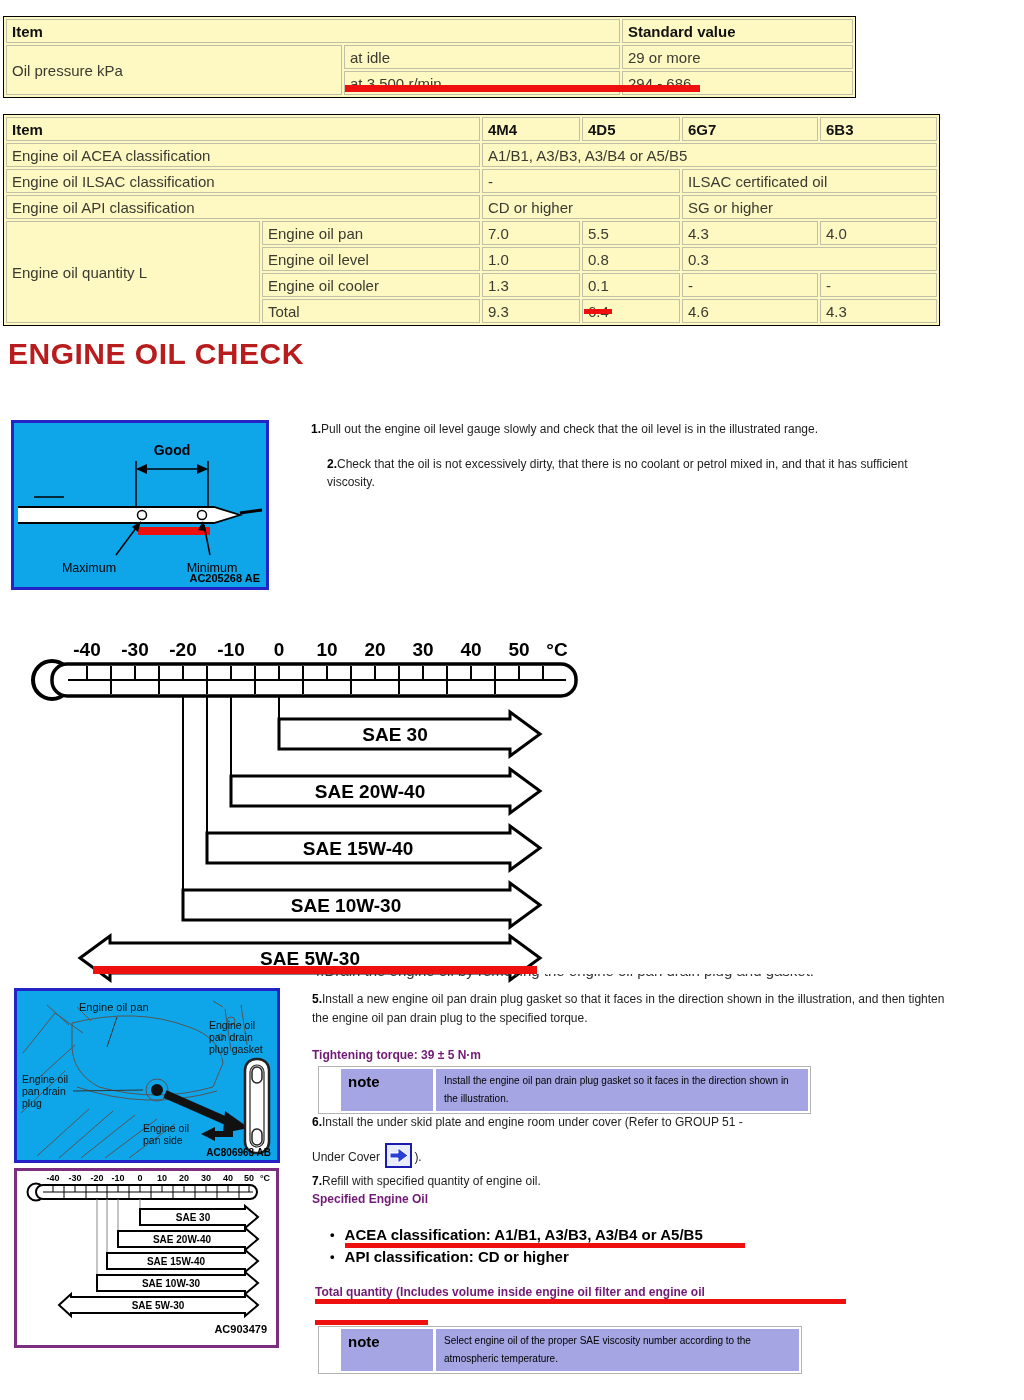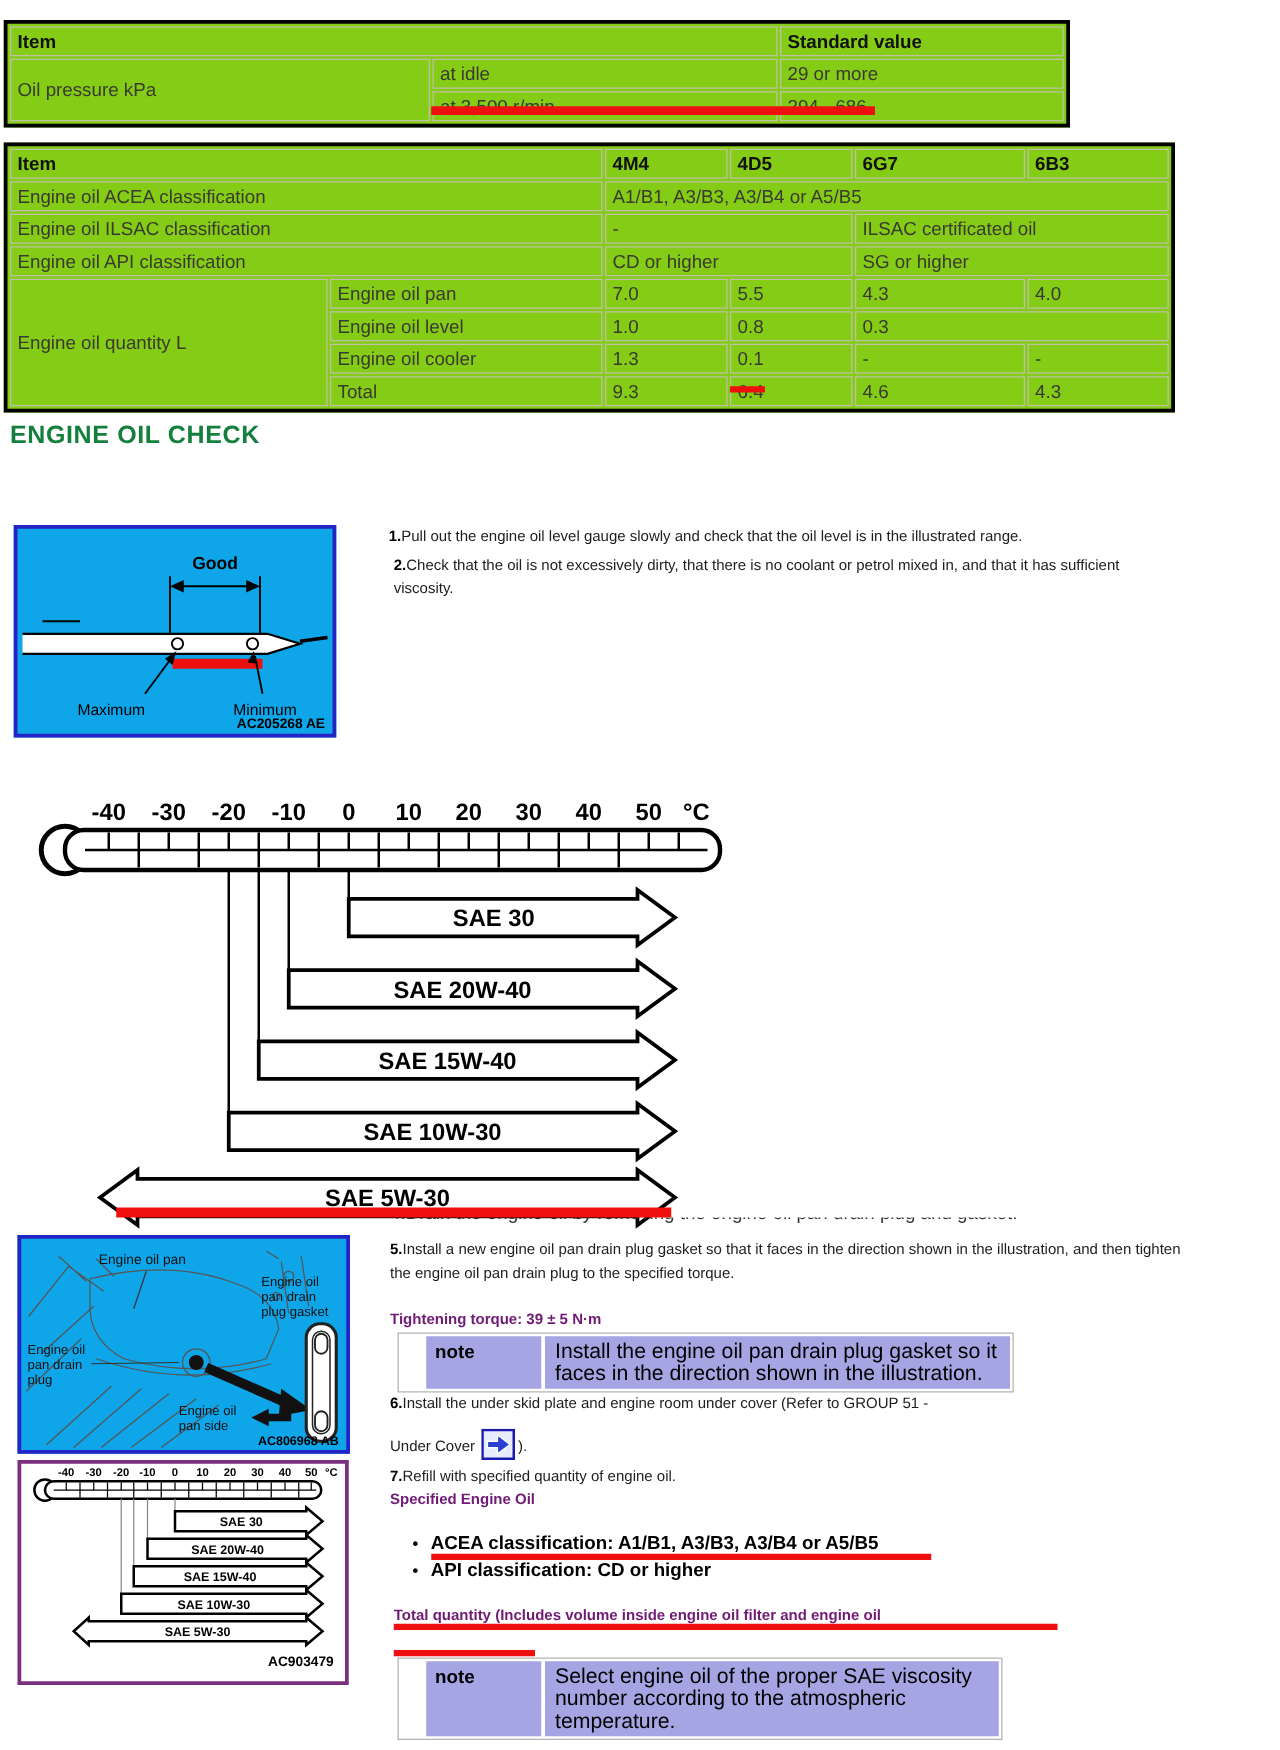--- a/index.html
+++ b/index.html
@@ -1,35 +1,35 @@
 <!DOCTYPE html>
 <html><head>
 <meta charset="utf-8">
 <style>
   html,body{margin:0;padding:0;background:#fff;}
   .canvas{position:relative;width:1024px;height:1400px;background:#fff;overflow:hidden;
           font-family:"Liberation Sans","DejaVu Sans",sans-serif;color:#222;}
   .abs{position:absolute;}
   
   table.dt{position:absolute;border-collapse:separate;border-spacing:2px;table-layout:fixed;
-           border:3px solid #000000;background:#84cc16;}
+           border:1px solid #000000;background:#fef9c3;}
   table.dt th, table.dt td{border:1px solid #c0c0a8;padding:1px 5px;height:20px;
            font-size:15px;text-align:left;vertical-align:middle;color:#3a3a30;
            overflow:hidden;white-space:nowrap;}
   table.dt th{font-weight:bold;color:#111;}
   
-  .h1{position:absolute;font-size:20px;font-weight:bold;color:#15803d;letter-spacing:.5px;}
+  .h1{position:absolute;font-size:30px;font-weight:bold;color:#b91c1c;letter-spacing:.5px;}
   
   .txt{position:absolute;font-size:12px;line-height:18.5px;color:#1d1d1d;}
   .txt b.num{color:#000;}
   .bold{font-weight:bold;color:#701a75;}
   
   .note{position:absolute;border:1px solid #b3b3b3;background:#fff;padding:2px;display:flex;gap:3px;}
   .note .nlabel{background:#a5a5e4;width:78px;font-weight:bold;font-size:15px;padding:4px 7px;color:#000;margin-left:20px;}
-  .note .nbody{background:#a5a5e4;flex:1;font-size:17px;line-height:18px;padding:3px 8px;color:#000;}
+  .note .nbody{background:#a5a5e4;flex:1;font-size:10px;line-height:18px;padding:3px 8px;color:#000;}
   
   .figblue{position:absolute;border:3px solid #2424c6;background:#0ea5e9;}
   .figpurple{position:absolute;border:3px solid #7b2f7f;background:#fff;}
   
   .red{position:absolute;background:#ee0f0f;z-index:50;}
   .clipwrap{position:absolute;overflow:hidden;}
   .clipwrap span{display:block;font-size:15px;line-height:15px;color:#333;white-space:nowrap;}
   .bullet-row{position:absolute;font-size:15px;font-weight:bold;color:#000;display:flex;gap:10px;}
   .bullet-row .dot{font-size:13px;margin-top:1px;}
   svg text{font-family:"Liberation Sans","DejaVu Sans",sans-serif;}
@@ -146,21 +146,21 @@
       <line x1="196" y1="132" x2="190" y2="102" stroke="#000" stroke-width="1.5"></line>
       <polygon points="189,98 184,107 192,108" fill="#000"></polygon>
       <text x="75" y="149" font-size="12.5" text-anchor="middle" fill="#000">Maximum</text>
       <text x="198" y="149" font-size="12.5" text-anchor="middle" fill="#000">Minimum</text>
       <text x="246" y="159" font-size="11" font-weight="bold" text-anchor="end" fill="#000">AC205268 AE</text>
     </svg>
   </div>
 
   <div class="txt" style="left:311px;top:420px;width:638px;">
     <p style="margin:0;"><b class="num">1.</b><span>Pull out the engine oil level gauge slowly and check that the oil level is in the illustrated range.</span></p>
-    <p style="margin:4px;"><b class="num">2.</b><span>Check that the oil is not excessively dirty, that there is no coolant or petrol mixed in, and that it has sufficient viscosity.</span></p>
+    <p style="margin:16px;"><b class="num">2.</b><span>Check that the oil is not excessively dirty, that there is no coolant or petrol mixed in, and that it has sufficient viscosity.</span></p>
   </div>
 
   <svg class="abs" style="left:10px;top:640px;" width="600" height="348" viewBox="0 0 600 348">
 
     <text x="77" y="16" font-size="19" font-weight="bold" text-anchor="middle">-40</text>
     <text x="125" y="16" font-size="19" font-weight="bold" text-anchor="middle">-30</text>
     <text x="173" y="16" font-size="19" font-weight="bold" text-anchor="middle">-20</text>
     <text x="221" y="16" font-size="19" font-weight="bold" text-anchor="middle">-10</text>
     <text x="269" y="16" font-size="19" font-weight="bold" text-anchor="middle">0</text>
     <text x="317" y="16" font-size="19" font-weight="bold" text-anchor="middle">10</text>

